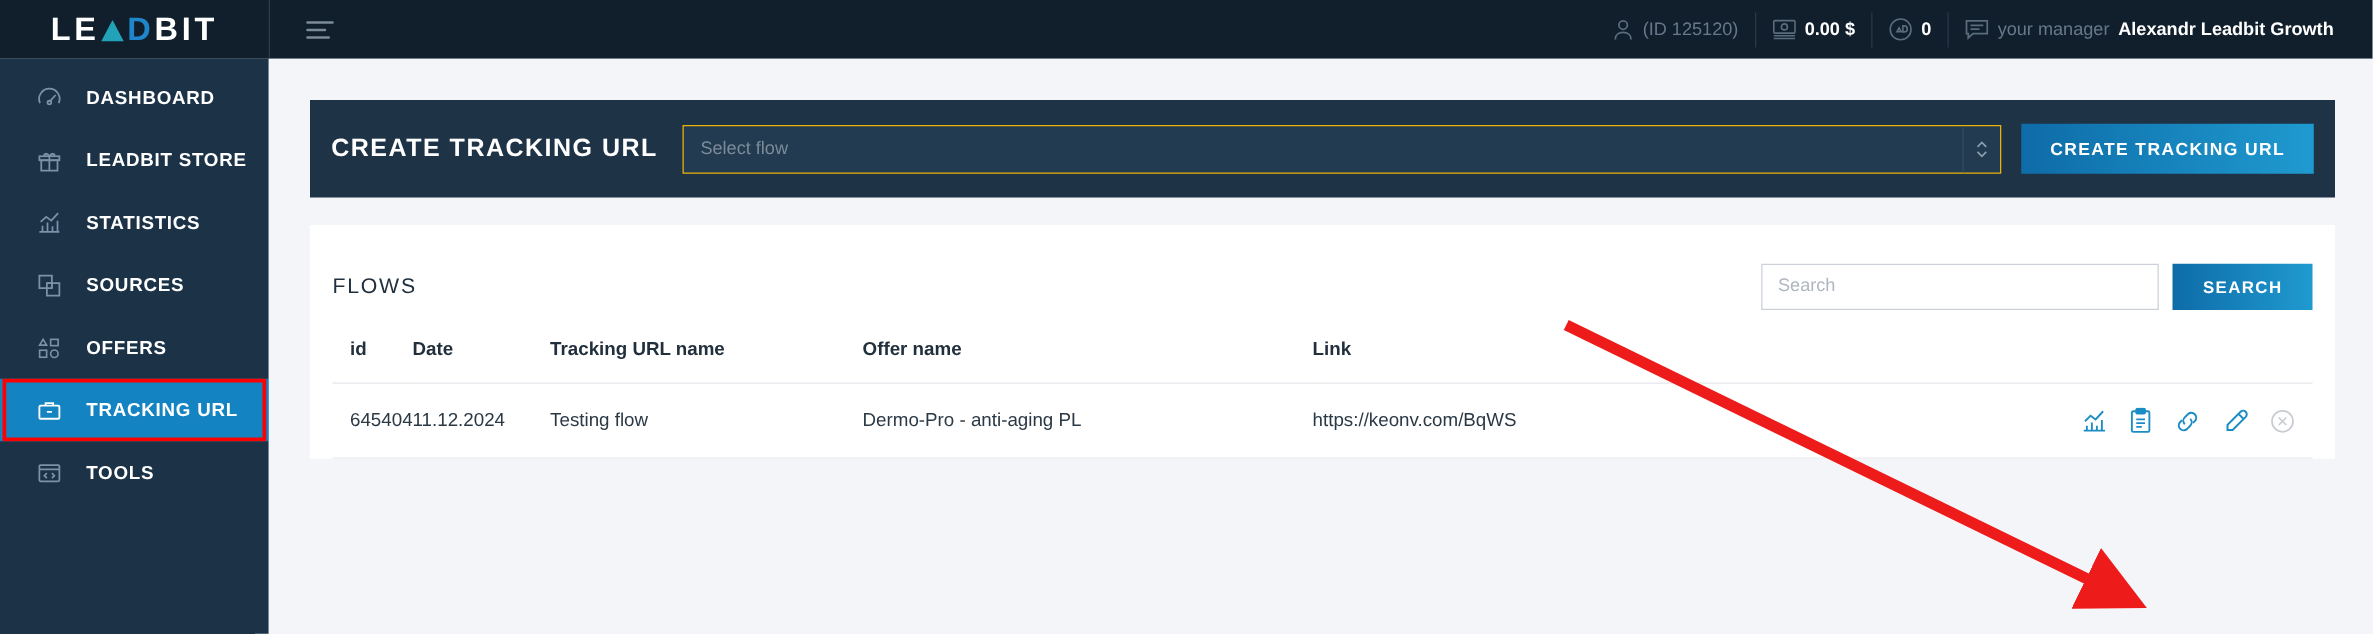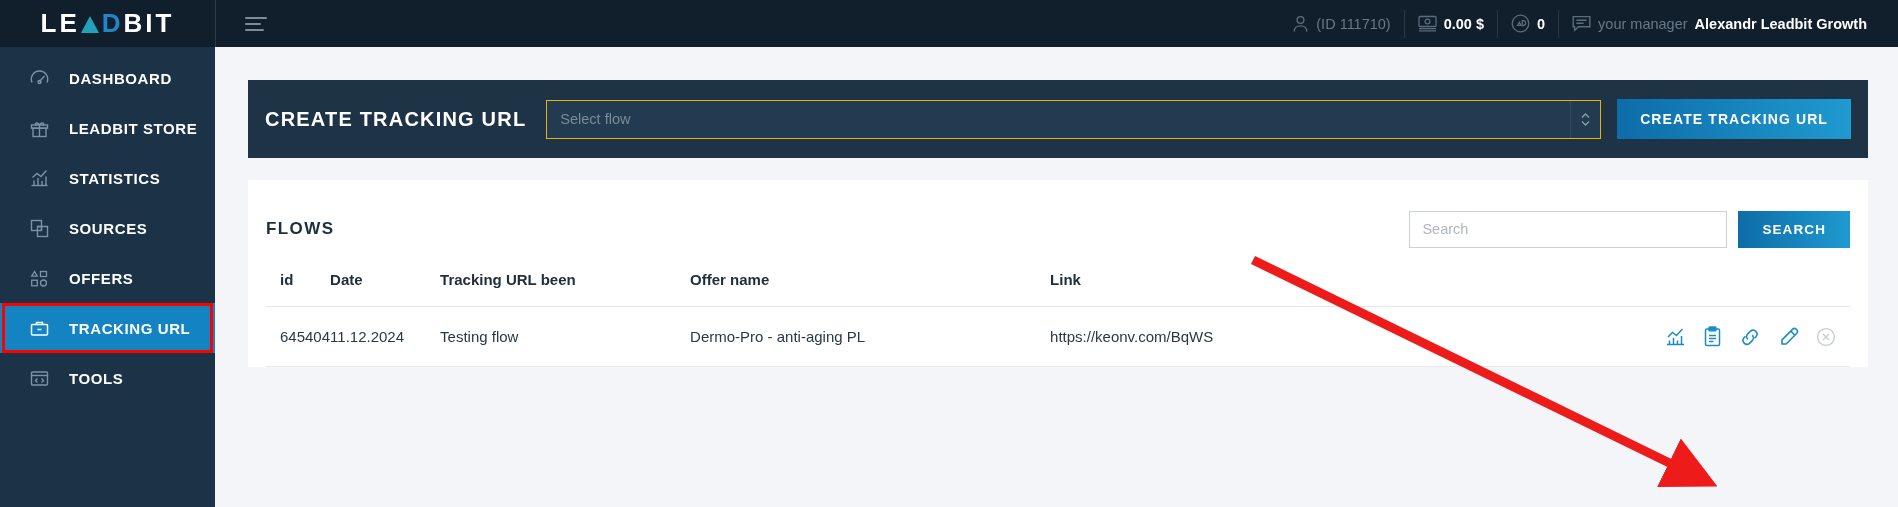--- a/index.html
+++ b/index.html
@@ -166,21 +166,21 @@
   .card {
     margin-top: 22px;
     background: #ffffff;
     padding: 22px 18px 0 18px;
   }
   .card-head {
     display: flex; align-items: center;
     height: 54px;
   }
   .card-title {
-    color: #20303f; font-size: 17px; font-weight: 700;
+    color: #20303f; font-size: 17px; font-weight: 400;
     letter-spacing: 1.4px;
   }
   .search-wrap {
     margin-left: auto; display: flex; align-items: center;
   }
   .search-input {
     width: 318px; height: 37px;
     border: 1px solid #ccd1d9; background: #fff;
     padding: 0 12px; font-size: 14.5px; color: #333;
     font-family: "Liberation Sans", sans-serif;
@@ -246,21 +246,21 @@
   </div>
 
   <div class="topbar-right">
     <div class="tb-item">
       <span class="tb-icon">
         <svg width="17" height="18" viewBox="0 0 17 18" fill="none" stroke="currentColor" stroke-width="1.4">
           <circle cx="8.5" cy="5" r="3.4"></circle>
             <path d="M2.2 16.5c0-3.6 2.8-5.6 6.3-5.6s6.3 2 6.3 5.6"></path>
         </svg>
       </span>
-      <span class="tb-muted">(ID 111710)</span>
+      <span class="tb-muted">(ID 125120)</span>
     </div>
     <div class="tb-sep"></div>
     <div class="tb-item">
       <span class="tb-icon">
         <svg width="19" height="17" viewBox="0 0 19 17" fill="none" stroke="currentColor" stroke-width="1.3">
           <rect x="1" y="1.5" width="17" height="10" rx="1"></rect>
           <circle cx="9.5" cy="6.5" r="2.4"></circle>
           <path d="M1 13.6h17M1 15.8h17"></path>
         </svg>
       </span>
@@ -400,21 +400,21 @@
         <input class="search-input" type="text" placeholder="Search" style="">
         <button class="btn-search">SEARCH</button>
       </div>
     </div>
 
     <table class="flows">
       <thead>
         <tr>
           <th class="col-id">id</th>
           <th class="col-date">Date</th>
-          <th class="col-name">Tracking URL been</th>
+          <th class="col-name">Tracking URL name</th>
           <th class="col-offer">Offer name</th>
           <th class="col-link">Link</th>
           <th class="col-actions"></th>
         </tr>
       </thead>
       <tbody>
         <tr>
           <td class="col-id">645404</td>
           <td class="col-date">11.12.2024</td>
           <td class="col-name">Testing flow</td>

